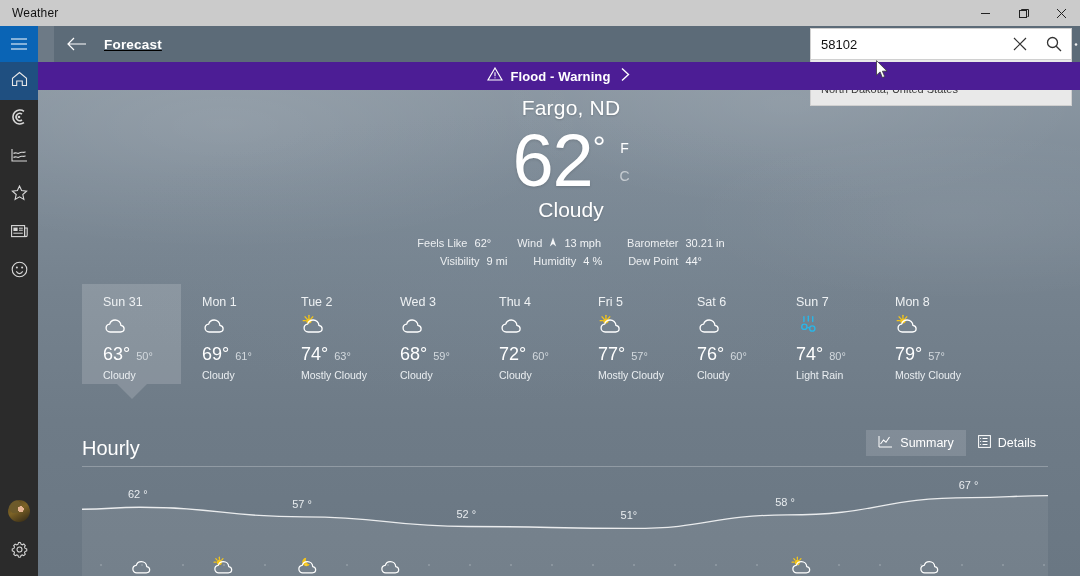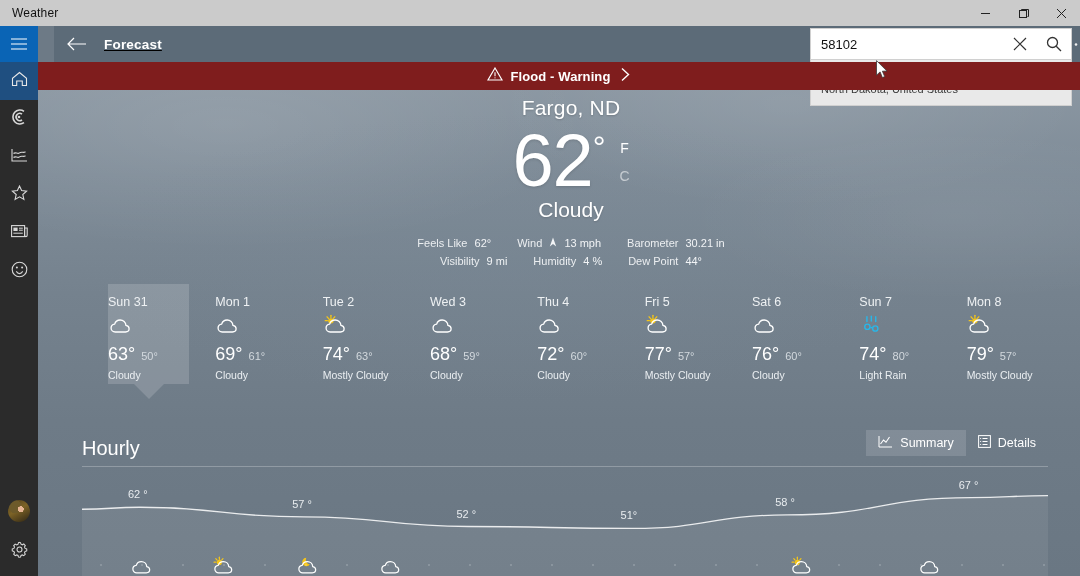--- a/index.html
+++ b/index.html
@@ -89,21 +89,21 @@
       radial-gradient(ellipse 420px 150px at 72% 8%,  rgba(255,255,255,.08), rgba(255,255,255,0) 70%),
       radial-gradient(ellipse 600px 200px at 45% 38%, rgba(120,135,148,.45), rgba(0,0,0,0) 72%),
       radial-gradient(ellipse 380px 120px at 88% 30%, rgba(255,255,255,.05), rgba(255,255,255,0) 72%),
       linear-gradient(180deg,#8d99a4 0%, #7f8c98 22%, #75828e 45%, #6e7b87 70%, #6a7783 100%);
     overflow:hidden;
   }
 
   
   .alert {
     position:absolute; left:38px; top:62px; width:1042px; height:28px;
-    background:#7f1d1d; display:flex; align-items:center; justify-content:center;
+    background:#4c1d95; display:flex; align-items:center; justify-content:center;
     color:#fff;
   }
   .alert-text { font-size:13px; font-weight:bold; margin:0 10px 0 8px; letter-spacing:.1px; }
 
   
   .current { position:absolute; left:38px; top:96px; width:1066px; text-align:center; color:#fff; }
   .city { font-size:21px; font-weight:normal; letter-spacing:.2px; text-shadow:0 1px 2px rgba(0,0,0,.18); }
   .temp-row { display:flex; align-items:flex-start; justify-content:center; margin-top:-2px; }
   .big-temp {
     font-size:74px; font-weight:300; line-height:86px; letter-spacing:-1px;
@@ -117,21 +117,21 @@
   .stats { margin-top:12px; font-size:11px; color:#f2f4f6; }
   .stat-row { display:flex; justify-content:center; line-height:18px; }
   .stat { white-space:nowrap; }
   .stat .lbl { opacity:.95; }
   .stat .val { margin-left:4px; }
   .stat + .stat { margin-left:26px; }
 
   
   .days { position:absolute; left:82px; top:284px; width:966px; height:100px; display:flex; }
   .day {
-    width:99px; height:100px; padding:10px 0 0 0; position:relative; color:#fff;margin-left:26px;
+    width:99px; height:100px; padding:10px 0 0 21px; position:relative; color:#fff;
   }
   .day.selected { background:rgba(255,255,255,.16); }
   .day.selected::after {
     content:""; position:absolute; left:50%; bottom:-15px; transform:translateX(-50%);
     width:0; height:0; border-left:15px solid transparent; border-right:15px solid transparent;
     border-top:15px solid rgba(255,255,255,.16);
   }
   .day-name { font-size:12.5px; color:#eef1f3; line-height:16px; }
   .day-icon { height:26px; margin-top:4px; }
   .day-temps { margin-top:4px; display:flex; align-items:baseline; }

